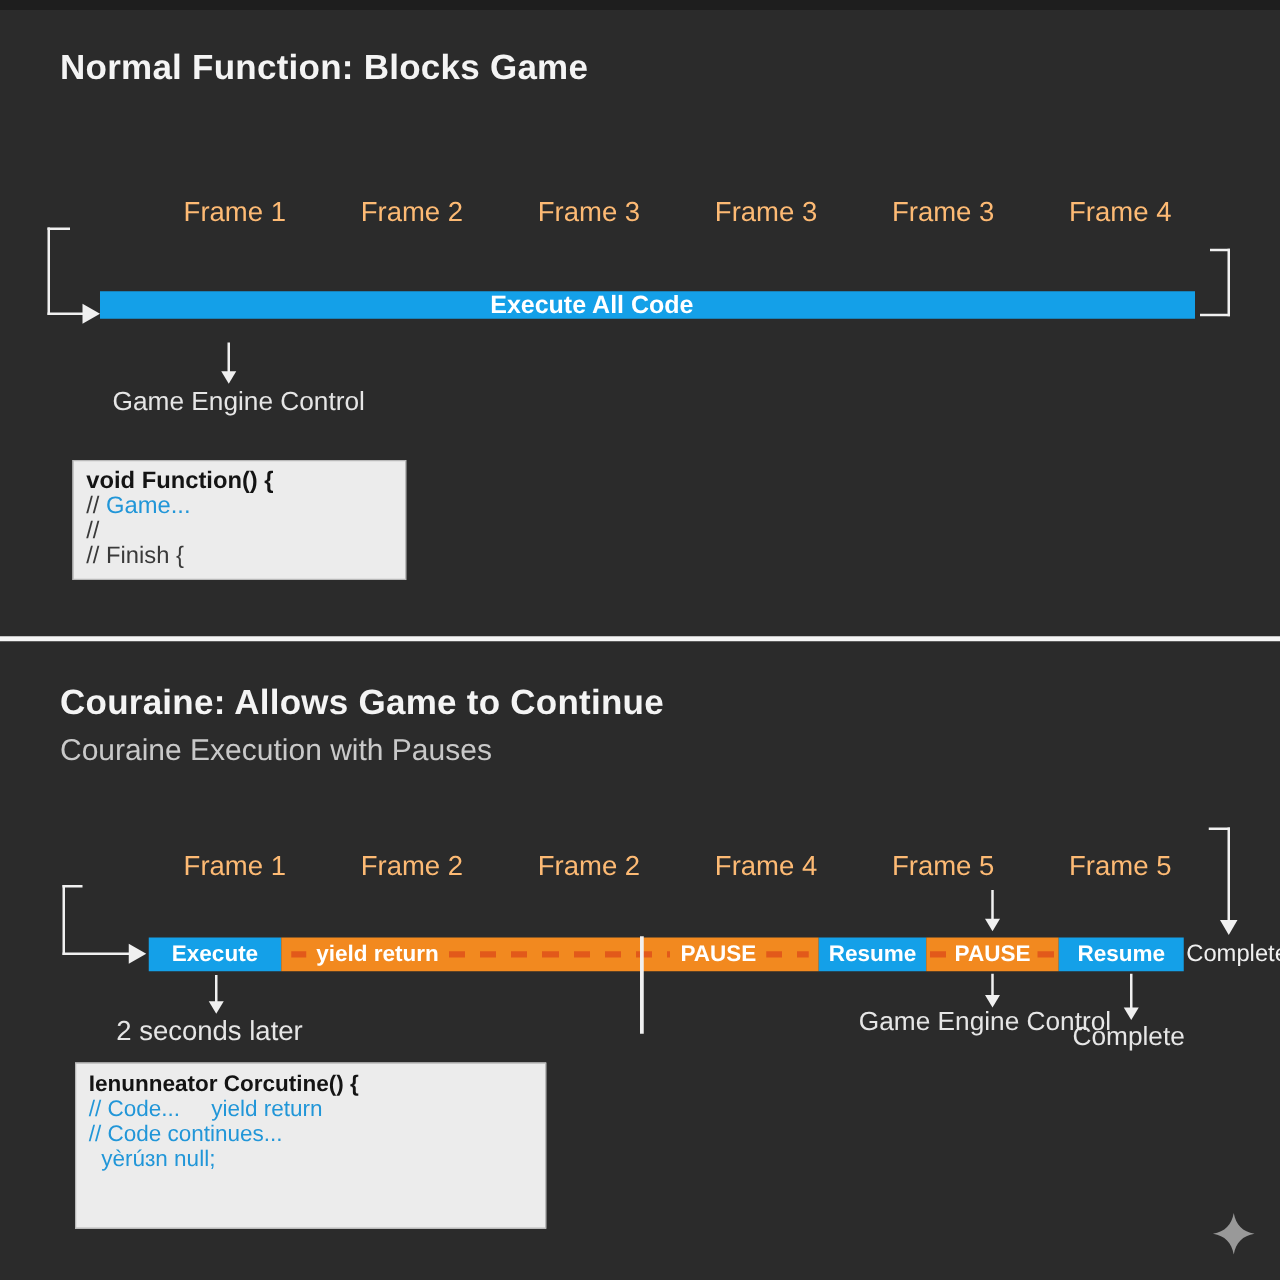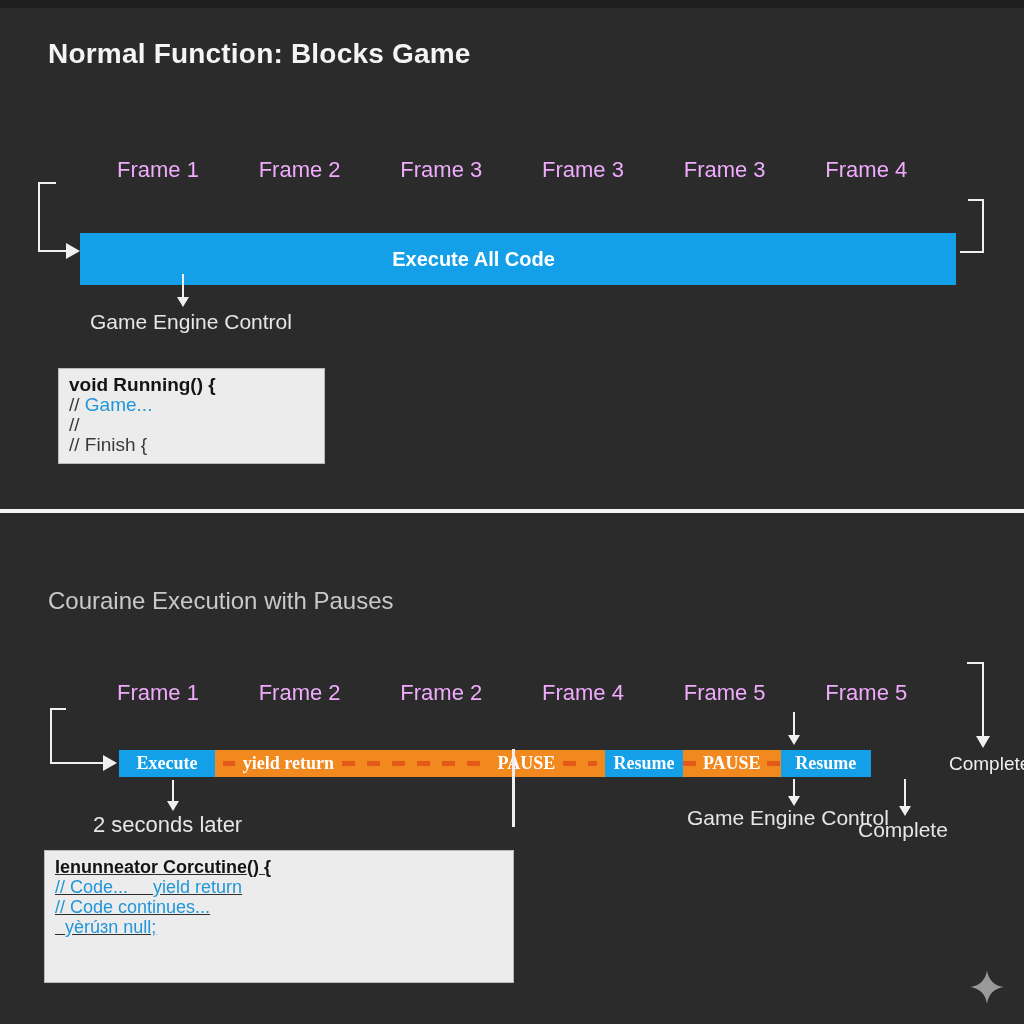--- a/index.html
+++ b/index.html
@@ -7,50 +7,50 @@
     position:relative;width:1024px;height:1024px;overflow:hidden;
     background:#2b2b2b;
     font-family:"Liberation Sans","DejaVu Sans",sans-serif;
     color:#ececec;
   }
   .abs{position:absolute;}
   .top-strip{left:0;top:0;width:1024px;height:8px;background:#1e1e1e;}
   .h1{font-size:28px;font-weight:bold;color:#f4f4f4;letter-spacing:.2px;}
   .h2{font-size:24px;color:#c9c9c9;}
   .frame-row{display:flex;width:850px;left:117px;}
-  .frame-row span{flex:1;font-size:22px;color:#f0abfc;}
+  .frame-row span{flex:1;text-align:center;font-size:22px;color:#fdba74;}
   
   .wline{background:#f0f0f0;}
   
   .varrow{position:absolute;width:2px;background:#f0f0f0;}
   .varrow .head{position:absolute;left:-5px;bottom:-9px;width:0;height:0;
     border-left:6px solid transparent;border-right:6px solid transparent;
     border-top:10px solid #f0f0f0;}
   .rhead{width:0;height:0;border-top:8px solid transparent;border-bottom:8px solid transparent;
     border-left:14px solid #f0f0f0;}
   .dhead{width:0;height:0;border-left:7px solid transparent;border-right:7px solid transparent;
     border-top:12px solid #f0f0f0;}
   
   .bar-blue{background:#14a0e8;}
-  .bar1{left:80px;top:233px;width:876px;height:52px;display:flex;align-items:center;
+  .bar1{left:80px;top:233px;width:876px;height:22px;display:flex;align-items:center;
     justify-content:center;padding-right:89px;box-sizing:border-box;}
   .bar1 span{font-size:20px;font-weight:bold;color:#fff;}
   
   .codebox{background:#ececec;border:1px solid #b9b9b9;color:#2f2f2f;
     box-sizing:border-box;padding:6px 10px;}
   .codebox div{white-space:pre;}
   .cb1{left:58px;top:368px;width:267px;height:96px;font-size:19px;line-height:20px;}
-  .cb2{left:44px;top:850px;width:470px;height:133px;font-size:18px;line-height:20px;text-decoration:underline;}
+  .cb2{left:60px;top:850px;width:377px;height:133px;font-size:18px;line-height:20px;}
   .kw{font-weight:bold;color:#141414;}
   .cmt{color:#3a3a3a;}
   .blue-code{color:#2196d8;}
   
   .divider{left:0;top:509px;width:1024px;height:4px;background:#f5f5f5;}
   
-  .bar2{left:119px;top:750px;width:752px;height:27px;display:flex;font-family:Liberation Serif, serif;}
+  .bar2{left:119px;top:750px;width:828px;height:27px;display:flex;}
   .seg{display:flex;align-items:center;justify-content:center;height:27px;box-sizing:border-box;}
   .seg b{font-size:18px;font-weight:bold;color:#fff;}
   .seg-orange{background:#f2891f;}
   .dash{height:5px;background:repeating-linear-gradient(90deg,#e2591a 0 13px,rgba(0,0,0,0) 13px 25px);}
   .o1{width:430px;justify-content:flex-start;padding:0 8px;gap:8px;}
   .o1 .fill{flex:1;}
   .o2{width:106px;gap:6px;}
   .small-label{font-size:21px;color:#e6e6e6;}
   .sparkle{left:968px;top:968px;width:38px;height:38px;opacity:.8;}
 </style>
@@ -83,28 +83,29 @@
   <div class="abs wline" style="left:968px;top:199px;width:16px;height:2px;"></div>
   <div class="abs wline" style="left:982px;top:199px;width:2px;height:54px;"></div>
   <div class="abs wline" style="left:960px;top:251px;width:24px;height:2px;"></div>
 
   <div class="varrow" style="left:182px;top:274px;height:24px;">
       <div class="head"></div>
     </div>
   <div class="abs small-label" style="left:90px;top:310px;">Game Engine Control</div>
 
   <div class="abs codebox cb1">
-    <div><span class="kw">void Running() {</span></div>
+    <div><span class="kw">void Function() {</span></div>
     <div><span class="cmt">// </span><span class="blue-code">Game...</span></div>
     <div><span class="cmt">//</span></div>
     <div><span class="cmt">// Finish {</span></div>
   </div>
 
   <div class="abs divider"></div>
 
+  <div class="abs h1" style="left:48px;top:546px;">Couraine: Allows Game to Continue</div>
   <div class="abs h2" style="left:48px;top:587px;">Couraine Execution with Pauses</div>
 
   <div class="abs frame-row" style="top:680px;">
     <span>Frame 1</span>
     <span>Frame 2</span>
     <span>Frame 2</span>
     <span>Frame 4</span>
     <span>Frame 5</span>
     <span>Frame 5</span>
   </div>

